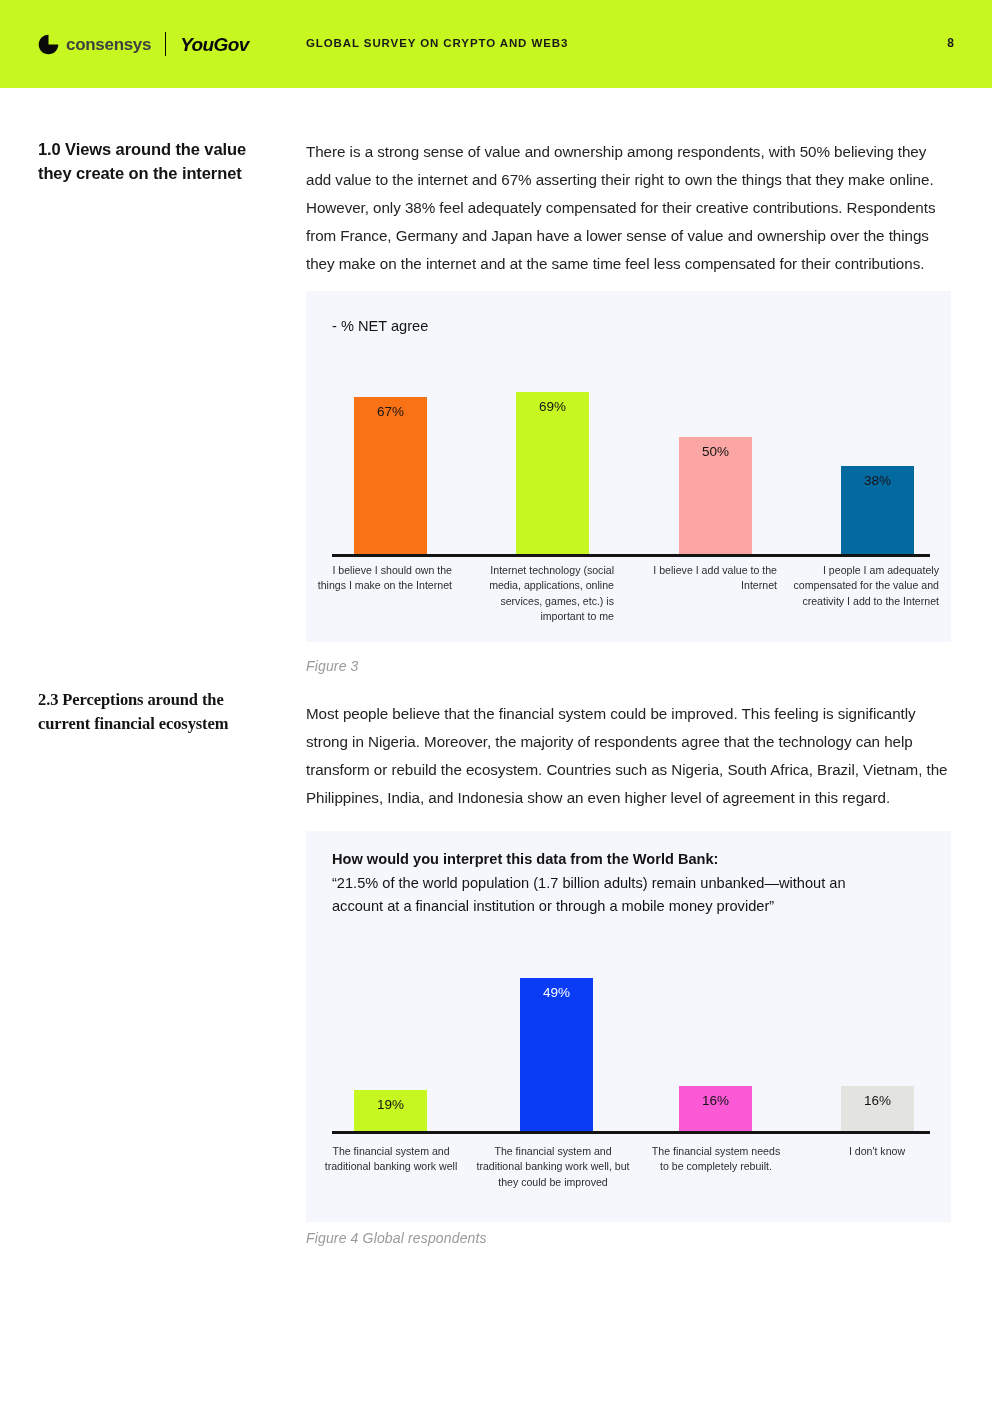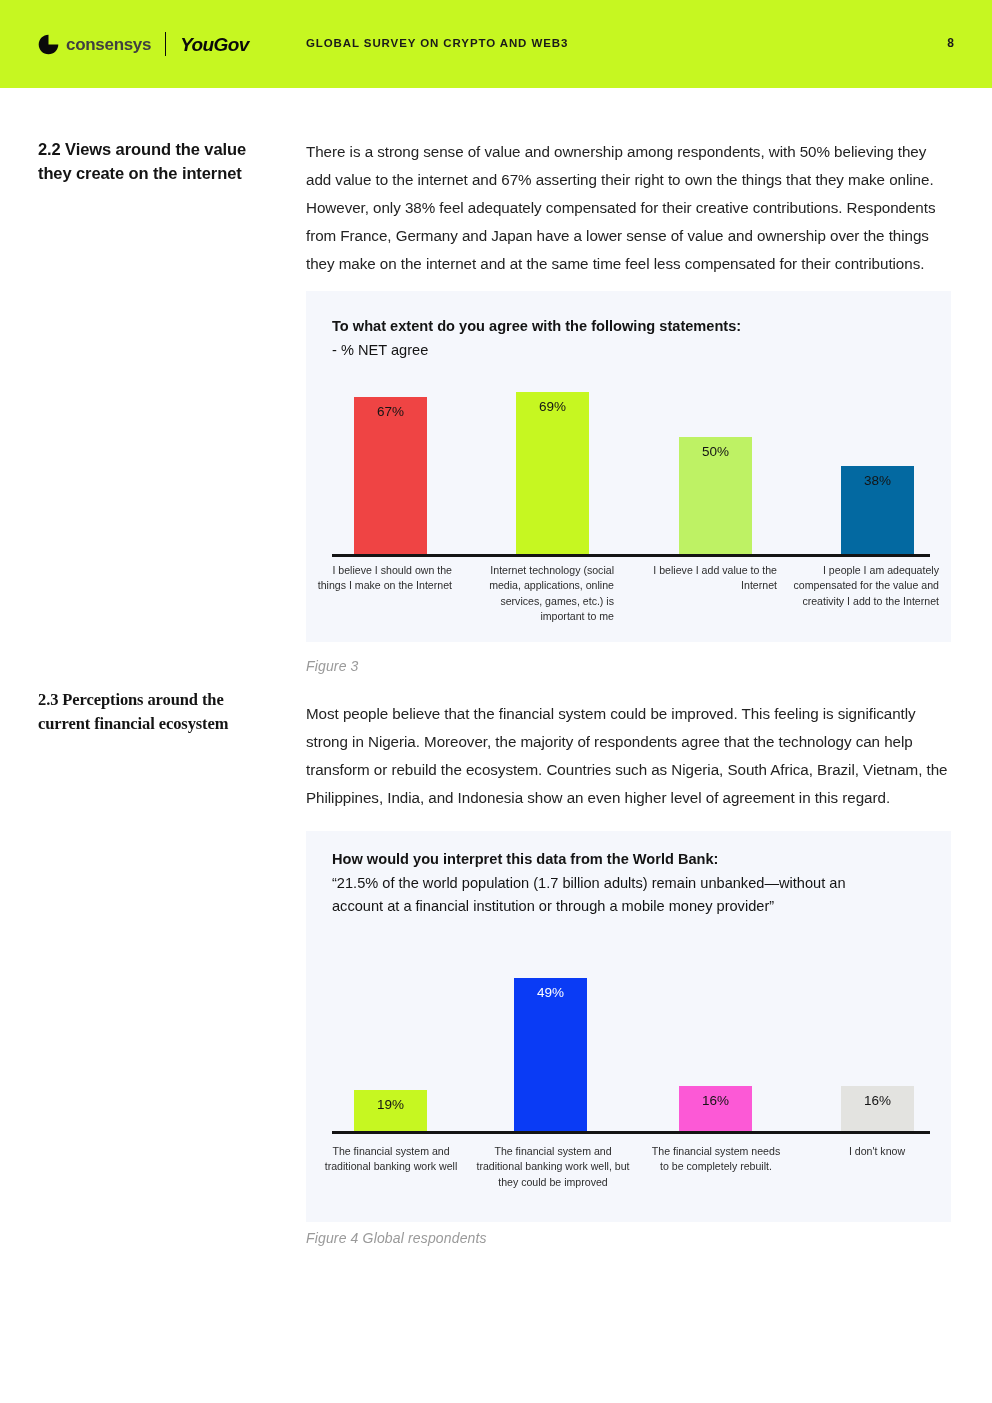--- a/index.html
+++ b/index.html
@@ -175,37 +175,36 @@
       <path d="M12 0.8 C5.8 0.8 0.8 5.8 0.8 12 C0.8 18.2 5.8 23.2 12 23.2 C18.2 23.2 23.2 18.2 23.2 12 L12 12 Z" fill="#0A0A0A"></path>
     </svg>
     <span class="brand-consensys">consensys</span>
     <span class="brand-divider"></span>
     <span class="brand-yougov">YouGov</span>
   </div>
   <div class="header-title">GLOBAL SURVEY ON CRYPTO AND WEB3</div>
   <div class="header-page">8</div>
 </div>
 
-<div class="section-heading" style="top:138px;">2.2 Views around the value they create on the internet</div>
+<div class="section-heading" style="top:138px;">1.0 Views around the value they create on the internet</div>
 <div class="body-copy" style="top:138px;">There is a strong sense of value and ownership among respondents, with 50% believing they add value to the internet and 67% asserting their right to own the things that they make online. However, only 38% feel adequately compensated for their creative contributions. Respondents from France, Germany and Japan have a lower sense of value and ownership over the things they make on the internet and at the same time feel less compensated for their contributions.</div>
 
 <div class="panel" style="top:291px; height:351px;">
   <div class="panel-title" style="top:24px;">
-    <span class="bold-line">To what extent do you agree with the following statements:</span>
     <span class="reg-line">- % NET agree</span>
   </div>
 
   <div class="plot" style="top:90px; height:176px;">
-    <div class="bar" style="left:48px; width:73px; height:160px; background:#ef4444;">
+    <div class="bar" style="left:48px; width:73px; height:160px; background:#f97316;">
       <span class="bar-value">67%</span>
     </div>
     <div class="bar" style="left:210px; width:73px; height:165px; background:#C6F721;">
       <span class="bar-value">69%</span>
     </div>
-    <div class="bar" style="left:373px; width:73px; height:120px; background:#bef264;">
+    <div class="bar" style="left:373px; width:73px; height:120px; background:#fca5a5;">
       <span class="bar-value">50%</span>
     </div>
     <div class="bar" style="left:535px; width:73px; height:91px; background:#0369a1;">
       <span class="bar-value">38%</span>
     </div>
     <div class="axis-line" style="top:173px;"></div>
   </div>
 
   <div class="xlabels" style="top:272px;">
     <div class="xlabel right" style="left:0px; width:146px;">I believe I should own the things I make on the Internet</div>
@@ -223,21 +222,21 @@
 <div class="panel" style="top:831px; height:391px;">
   <div class="panel-title" style="top:17px; width:540px;">
     <span class="bold-line">How would you interpret this data from the World Bank:</span>
     <span class="reg-line">“21.5% of the world population (1.7 billion adults) remain unbanked—without an account at a financial institution or through a mobile money provider”</span>
   </div>
 
   <div class="plot" style="top:125px; height:178px;">
     <div class="bar" style="left:48px; width:73px; height:44px; background:#C6F721;">
       <span class="bar-value">19%</span>
     </div>
-    <div class="bar" style="left:208px; width:73px; height:156px; background:#0A3BF5;">
+    <div class="bar" style="left:214px; width:73px; height:156px; background:#0A3BF5;">
       <span class="bar-value light">49%</span>
     </div>
     <div class="bar" style="left:373px; width:73px; height:48px; background:#FC59D6;">
       <span class="bar-value">16%</span>
     </div>
     <div class="bar" style="left:535px; width:73px; height:48px; background:#E3E3E0;">
       <span class="bar-value">16%</span>
     </div>
     <div class="axis-line" style="top:175px;"></div>
   </div>

